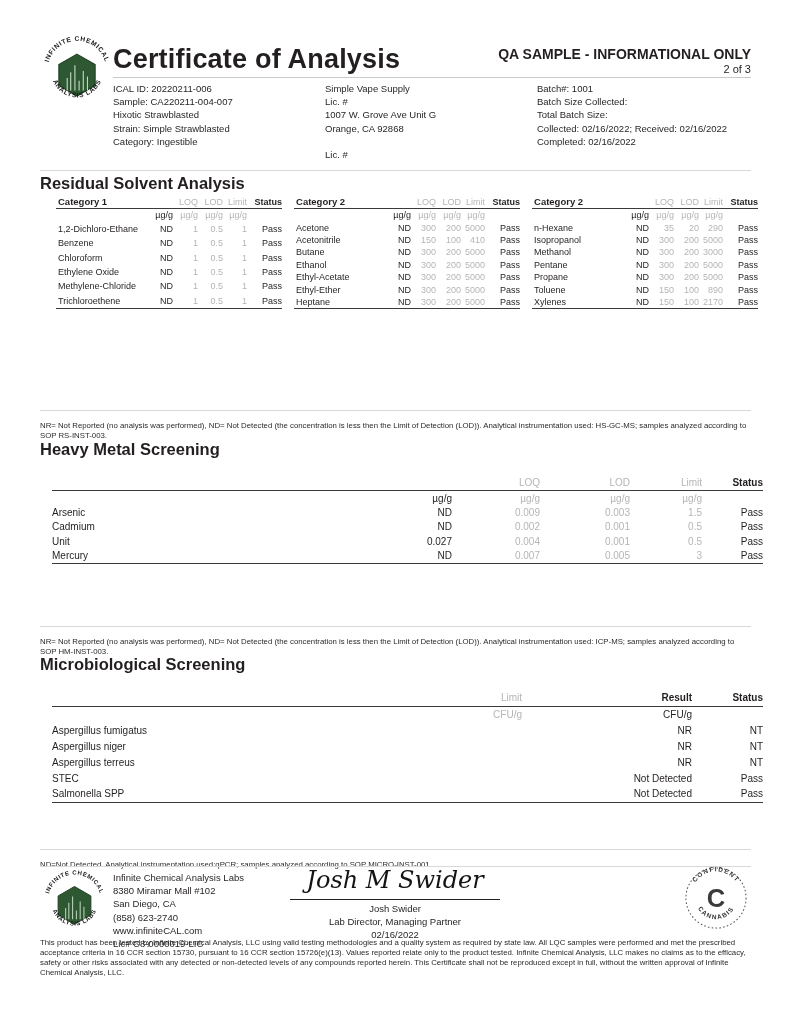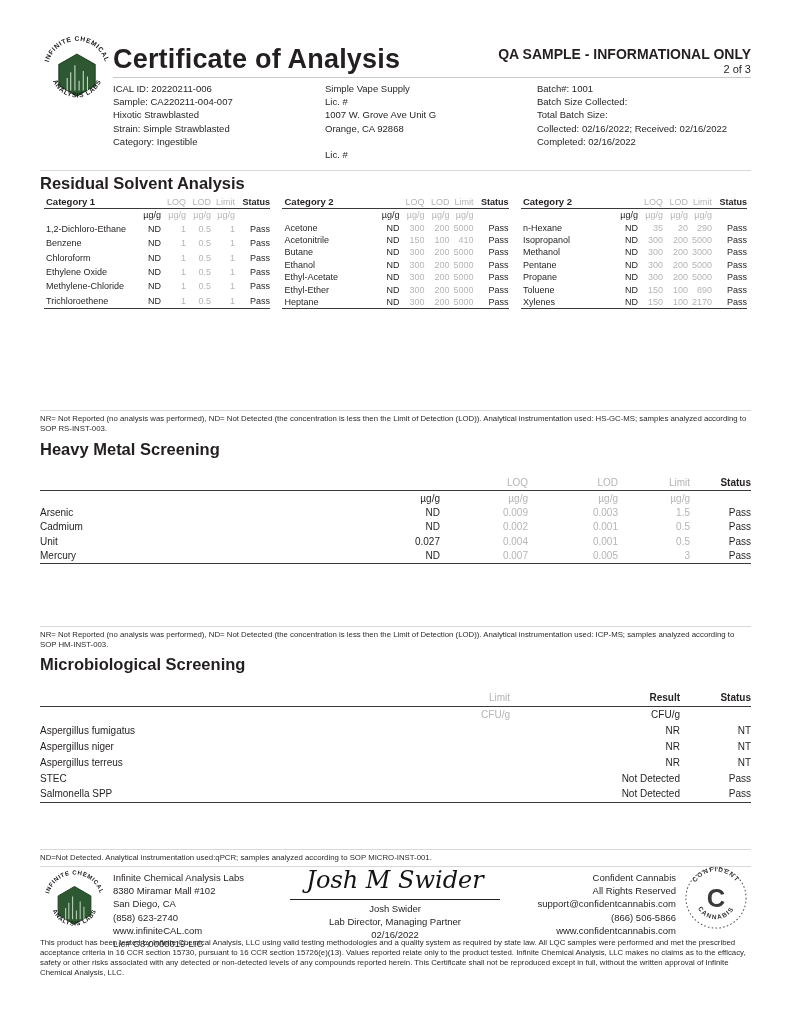--- a/index.html
+++ b/index.html
@@ -19,26 +19,26 @@
   .info-col { top:82px; font-size:9.5px; line-height:13.2px; }
   .info-col div { min-height:13.2px; }
   #sample-info { left:113px; width:205px; }
   #client-info { left:325px; width:205px; }
   #batch-info  { left:537px; width:214px; }
 
   
   .section-rule { border-top:1px solid #d8d8d8; width:711px; left:40px; }
   .section-title { left:40px; font-size:16.5px; font-weight:bold; }
   .footnote {
-    left:40px; width:711px; border-top:1px solid #d8d8d8; padding-top:3px;
+    left:40px; width:711px; border-top:1px solid #d8d8d8; padding-top:10px;
     font-size:7.8px; line-height:9.6px; color:#2a2a2a;
   }
 
   
-  table { border-collapse:collapse; table-layout:fixed; }
+  table { border-collapse:collapse; table-layout:fixed;margin-left:12px; }
   th, td { padding:0; white-space:nowrap; overflow:hidden; }
   thead .hdr th { border-bottom:1.5px solid #3a3a3a; }
   tbody tr:last-child td { border-bottom:1.5px solid #3a3a3a; }
   .h-cat { text-align:left; font-weight:bold; }
   .h-loq,.h-lod,.h-limit { color:#b5b5b5; text-align:right; font-weight:normal; }
   .h-result { text-align:right; font-weight:bold; }
   .h-status { text-align:right; font-weight:bold; }
   .units td { color:#b5b5b5; text-align:right; }
   .units .u-dark { color:#231f20; }
   .col-analyte { text-align:left; }
@@ -551,27 +551,20 @@
 
   <div class="abs sig-block">
     <div class="sig-script">Josh M Swider</div>
     <div class="sig-lines">
       <div>Josh Swider</div>
       <div>Lab Director, Managing Partner</div>
       <div>02/16/2022</div>
     </div>
   </div>
 
-  <div class="abs cc-contact">
-    <div>Confident Cannabis</div>
-    <div>All Rights Reserved</div>
-    <div>support@confidentcannabis.com</div>
-    <div>(866) 506-5866</div>
-    <div>www.confidentcannabis.com</div>
-  </div>
 
   <div class="abs" style="left:684px; top:866px; width:64px; height:64px;">
     <svg viewBox="0 0 100 100" width="64" height="64">
       <defs>
         <path id="ccTop" d="M 13,55 A 38,38 0 1 1 87,55"></path>
         <path id="ccBot" d="M 19,59 A 32,32 0 0 0 81,59"></path>
       </defs>
       <circle cx="50" cy="50" r="47" fill="none" stroke="#555" stroke-width="1.6" stroke-dasharray="2.5,3.5"></circle>
       <text font-size="10" font-weight="bold" fill="#333" letter-spacing="2">
         <textPath href="#ccTop" startOffset="50%" text-anchor="middle">CONFIDENT</textPath>

